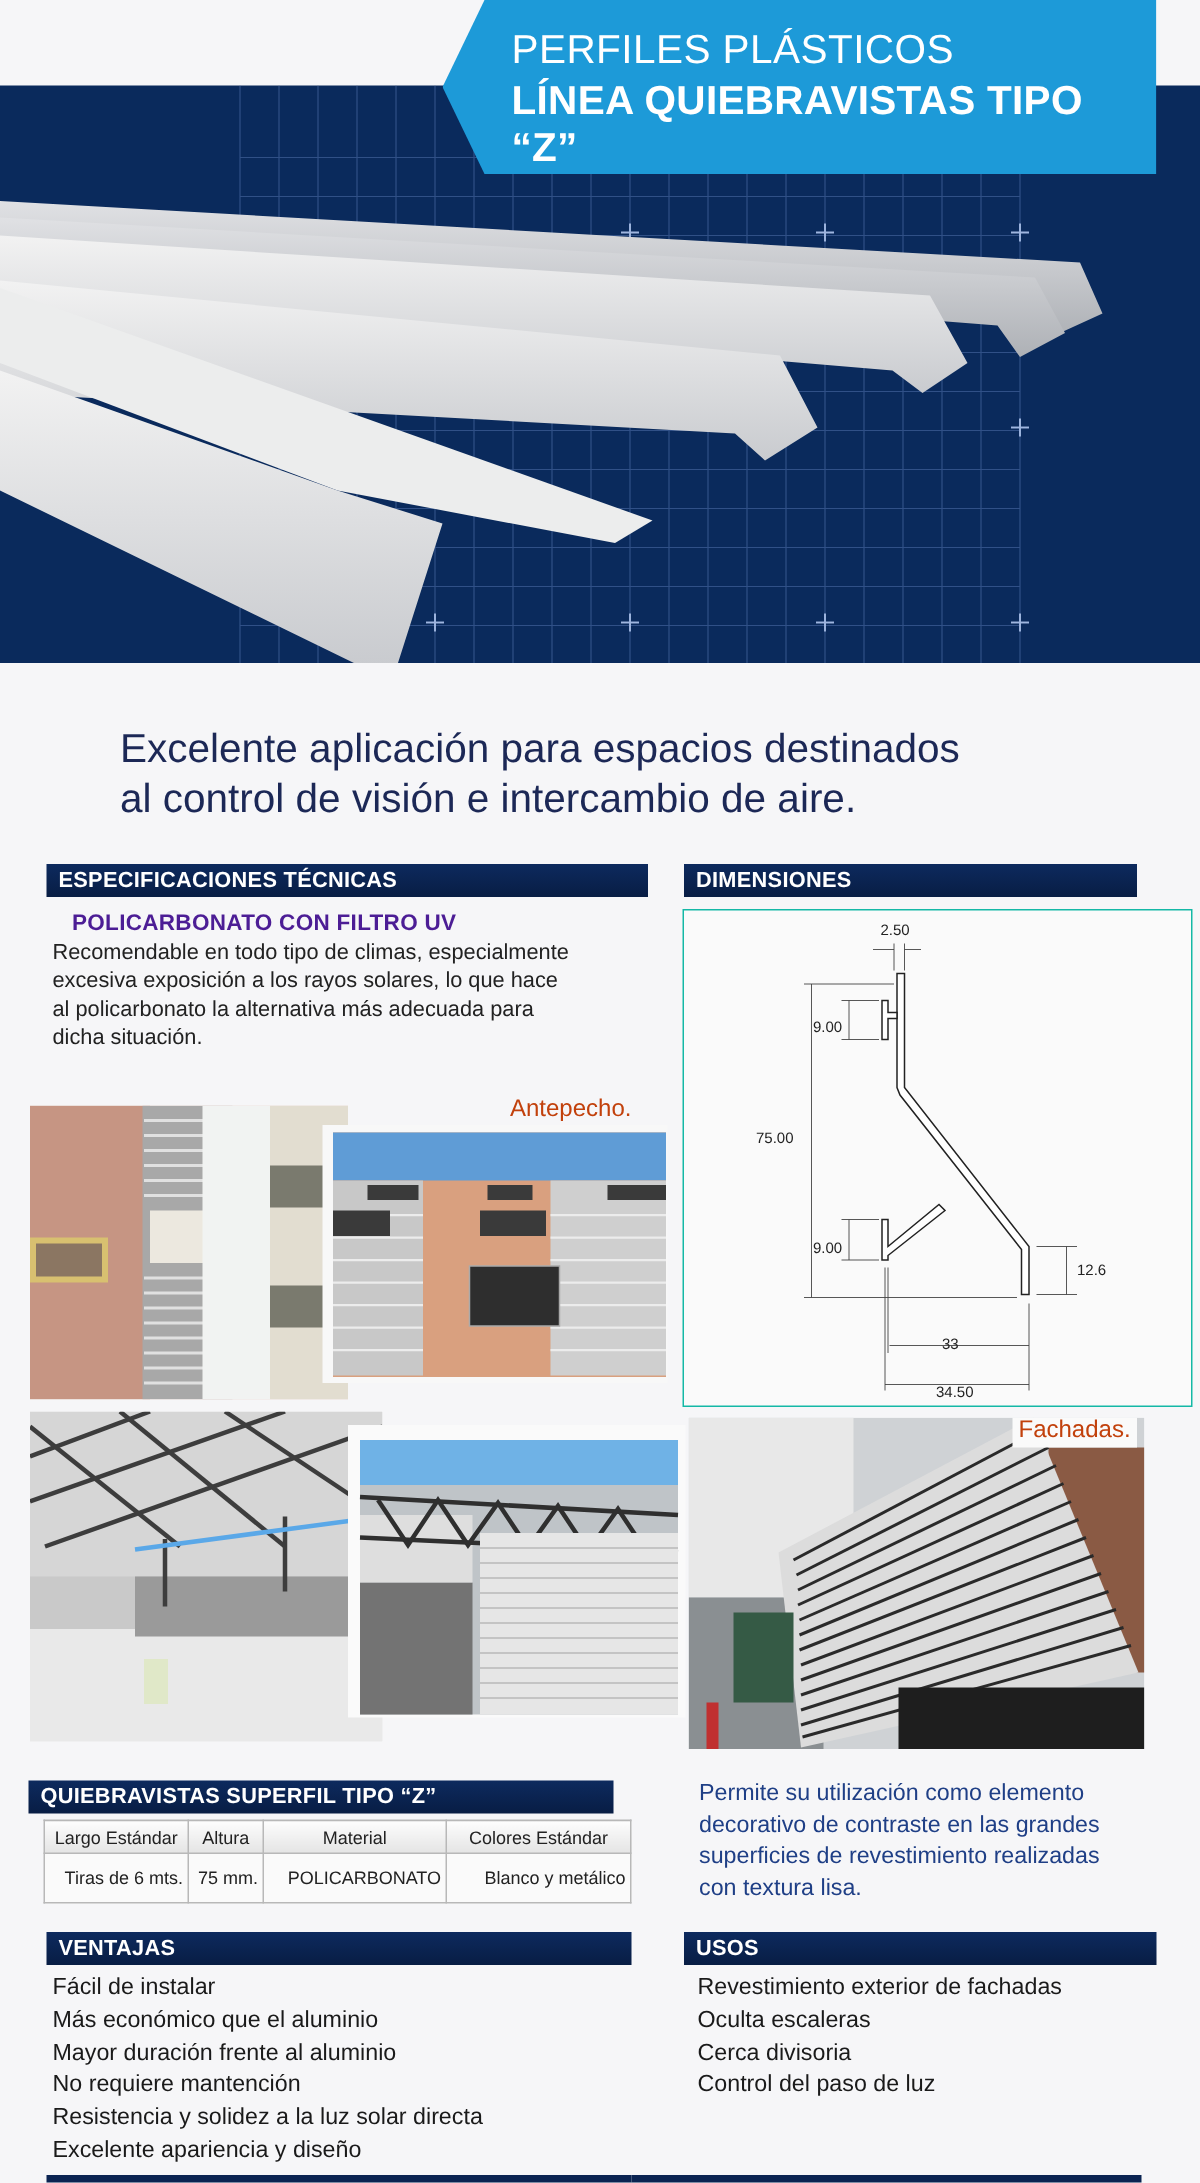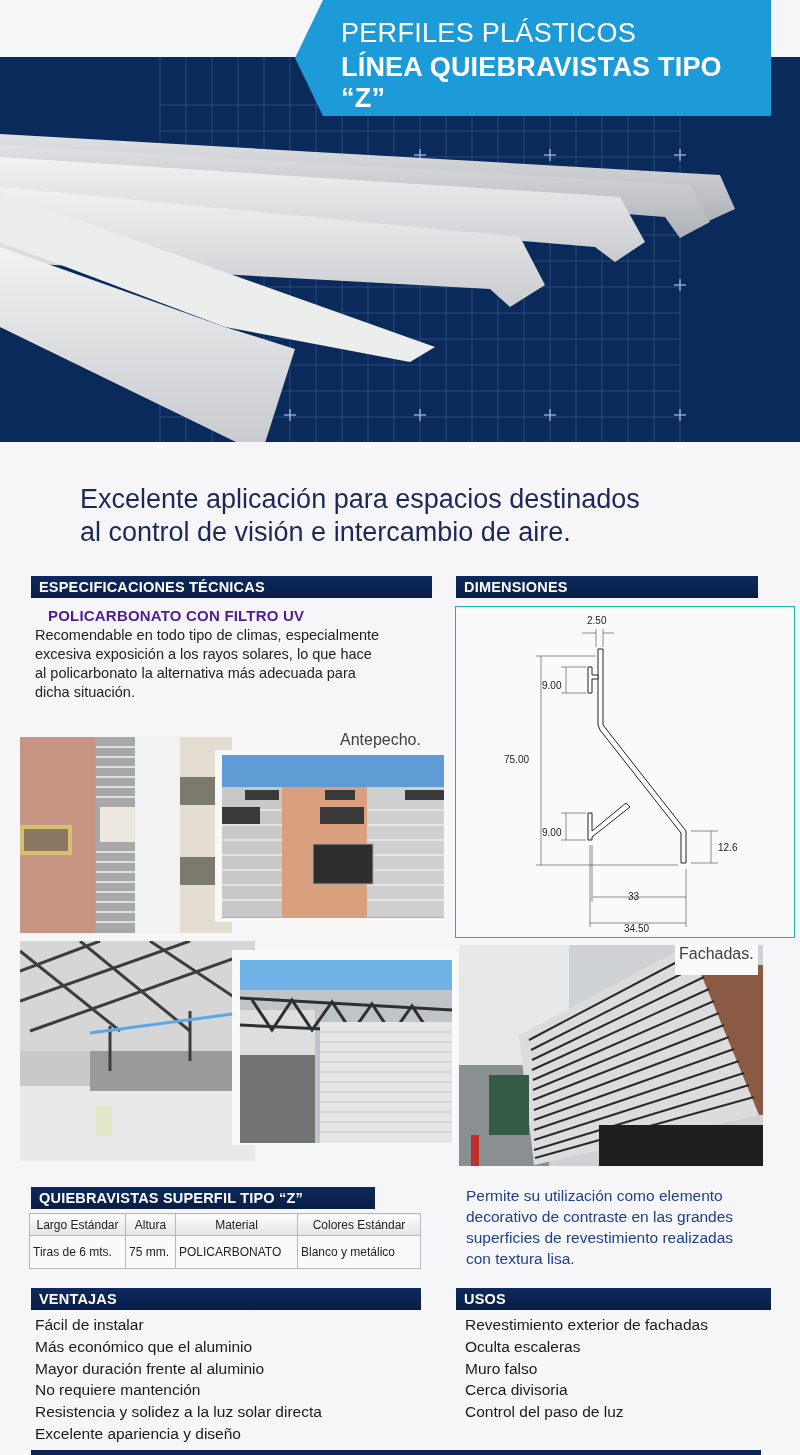--- a/index.html
+++ b/index.html
@@ -24,26 +24,26 @@
     .spec-title { position: absolute; left: 35px; top: 607px; font-size: 15px; font-weight: bold; color: #4c1d95; letter-spacing: 0.2px; margin-left: 13px; }
     .spec-body { position: absolute; left: 35px; top: 626px; width: 400px; font-size: 14.5px; line-height: 19px; color: #222; }
 
     
     .dim-box { position: absolute; left: 455px; top: 606px; width: 340px; height: 332px; border: 1px solid #14b8a6; background: #fafafa; text-align: right; }
     .dim-box svg { position: absolute; left: 0; top: 0; }
     .dim-label { position: absolute; font-size: 10px; color: #222; }
 
     
     .photo { position: absolute; overflow: hidden; }
-    .caption { position: absolute; font-size: 16px; color: #404040; }
+    .caption { position: absolute; font-size: 16px; color: #c2410c; }
 
     
     .spec-table { position: absolute; left: 29px; top: 1213px; width: 392px; border-collapse: collapse; font-size: 12px; color: #222; }
     .spec-table th { background: linear-gradient(#fdfdfd, #e4e4e4); font-weight: normal; height: 22px; border: 1px solid #b8b8b8; padding: 0 3px; }
-    .spec-table td { height: 33px; border: 1px solid #b8b8b8; text-align: left; padding: 0 3px; background: #fafafa; }
+    .spec-table td { height: 33px; border: 1px solid #b8b8b8; text-align: right; padding: 0 3px; background: #fafafa; }
 
     .usage-text { position: absolute; left: 466px; top: 1185px; width: 310px; font-size: 15.5px; line-height: 21px; color: #1f3f86; }
 
     .list { position: absolute; list-style: none; font-size: 15.5px; line-height: 21.8px; color: #1a1a1a; }
     .bottom-bar { position: absolute; top: 1450px; height: 6px; background: #0b2452; }
   </style>
 </head>
 <body>
 
 <div class="hero">
@@ -321,24 +321,24 @@
         <line x1="75" y1="175" x2="275" y2="104"></line>
       <line x1="75" y1="185" x2="280" y2="116"></line>
         <line x1="75" y1="195" x2="285" y2="128"></line>
         <line x1="75" y1="205" x2="290" y2="140"></line>
       <line x1="76" y1="213" x2="295" y2="152"></line>
     </g>
     <rect x="140" y="180" width="164" height="41" fill="#1e1e1e"></rect>
     <rect x="30" y="130" width="40" height="60" fill="#355a45"></rect>
     <rect x="12" y="190" width="8" height="31" fill="#c03030"></rect>
   </svg>
-  <div class="caption" style="left:216px; top:0; background:#fafafa; padding:0 4px 12px 4px;">Fachadas.</div>
-</div>
-
-<div class="sec-head" style="left:31px; top:1187px; width:344px;">QUIEBRAVISTAS SUPERFIL TIPO “Z”</div>
+  <div class="caption" style="left:216px; top:0; background:#fafafa; padding:0 4px 2px 4px;">Fachadas.</div>
+</div>
+
+<div class="sec-head" style="left:19px; top:1187px; width:390px;">QUIEBRAVISTAS SUPERFIL TIPO “Z”</div>
 <table class="spec-table">
   <thead>
     <tr>
       <th style="width:96px;">Largo Estándar</th>
       <th style="width:50px;">Altura</th>
       <th style="width:122px;">Material</th>
       <th>Colores Estándar</th>
     </tr>
   </thead>
   <tbody>
@@ -365,19 +365,18 @@
   <li>Mayor duración frente al aluminio</li>
   <li>No requiere mantención</li>
   <li>Resistencia y solidez a la luz solar directa</li>
   <li>Excelente apariencia y diseño</li>
 </ul>
 
 <div class="sec-head" style="left:456px; top:1288px; width:315px;">USOS</div>
 <ul class="list" style="left:465px; top:1314px;">
   <li>Revestimiento exterior de fachadas</li>
   <li>Oculta escaleras</li>
-  <li>Muro falso</li>
   <li>Cerca divisoria</li>
   <li>Control del paso de luz</li>
 </ul>
 
 <div class="bottom-bar" style="left:31px; width:390px;"></div>
 <div class="bottom-bar" style="left:421px; width:340px;"></div>
 
 </body></html>

